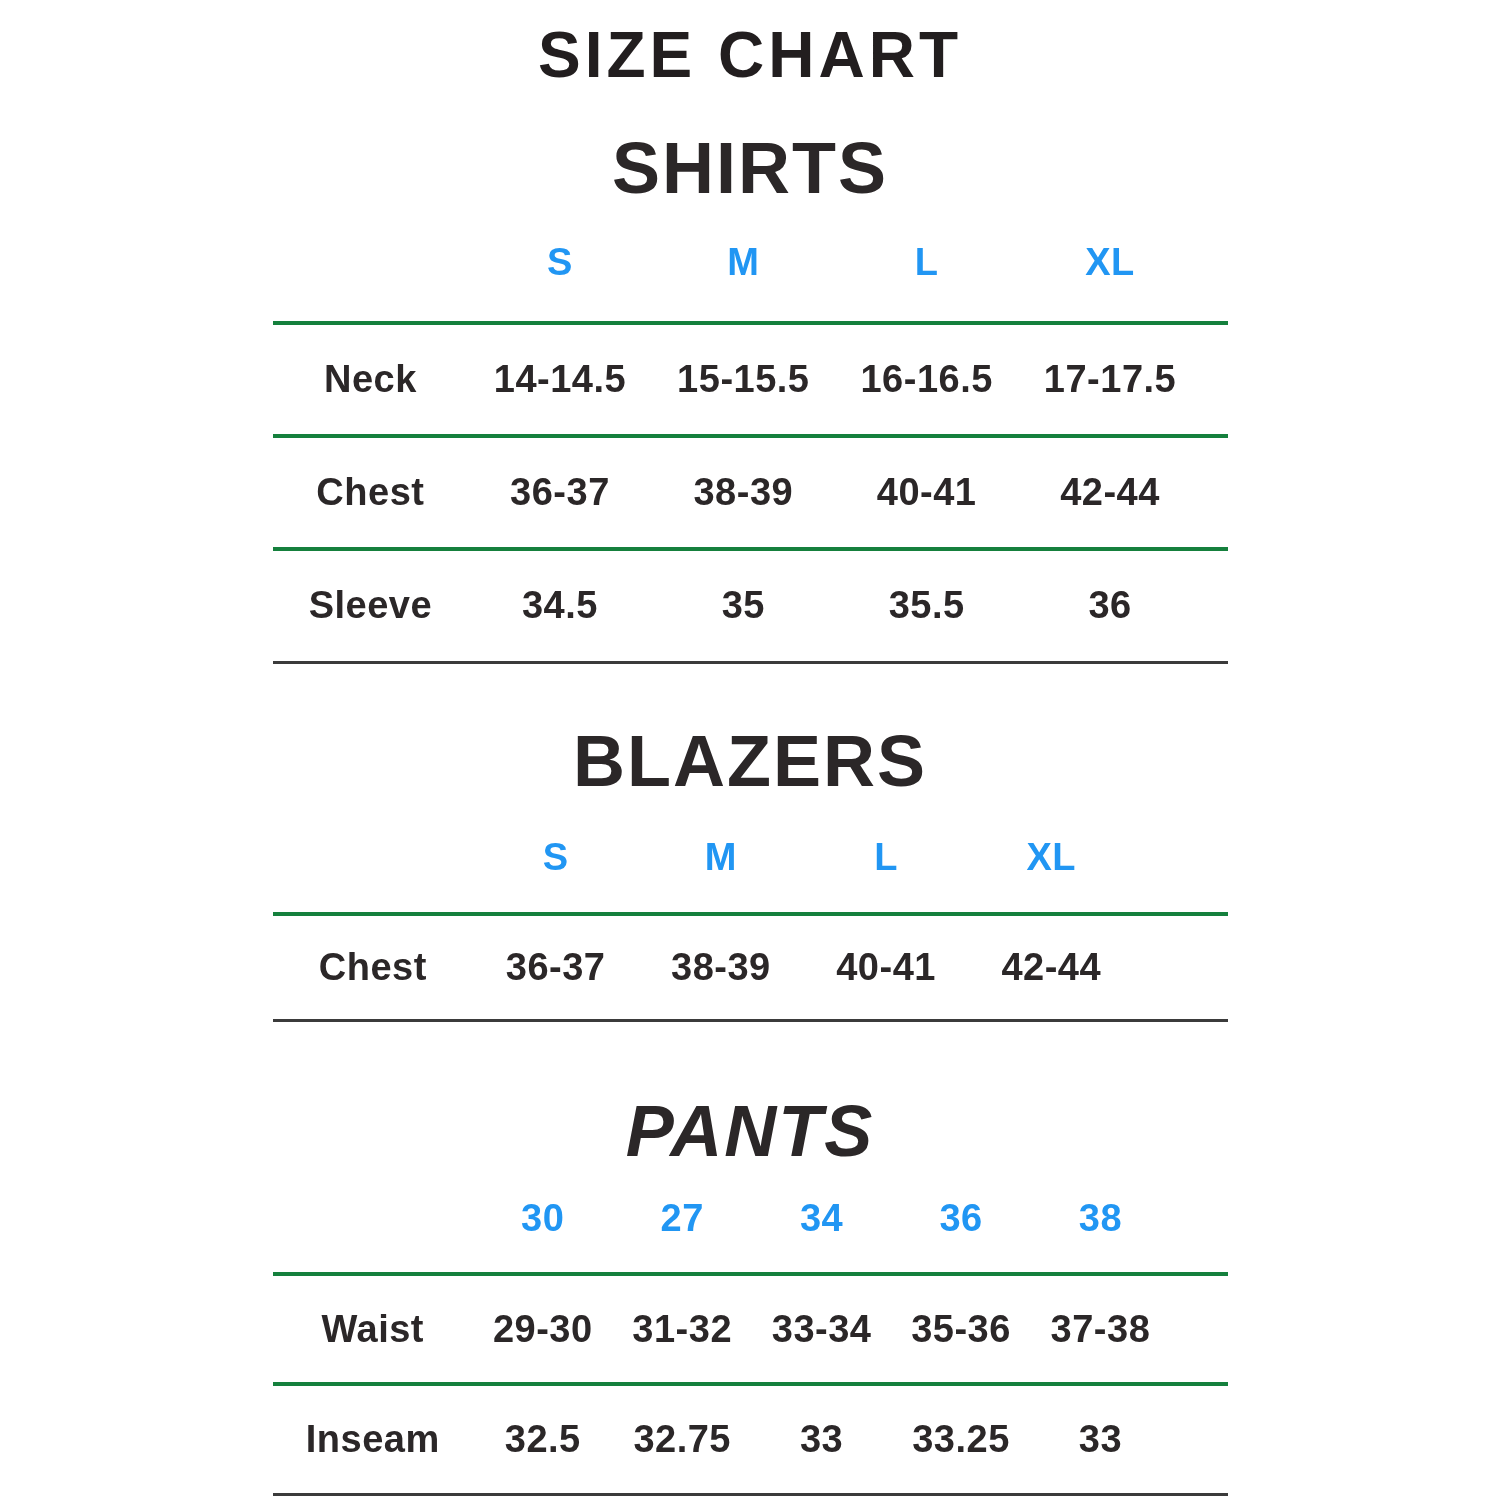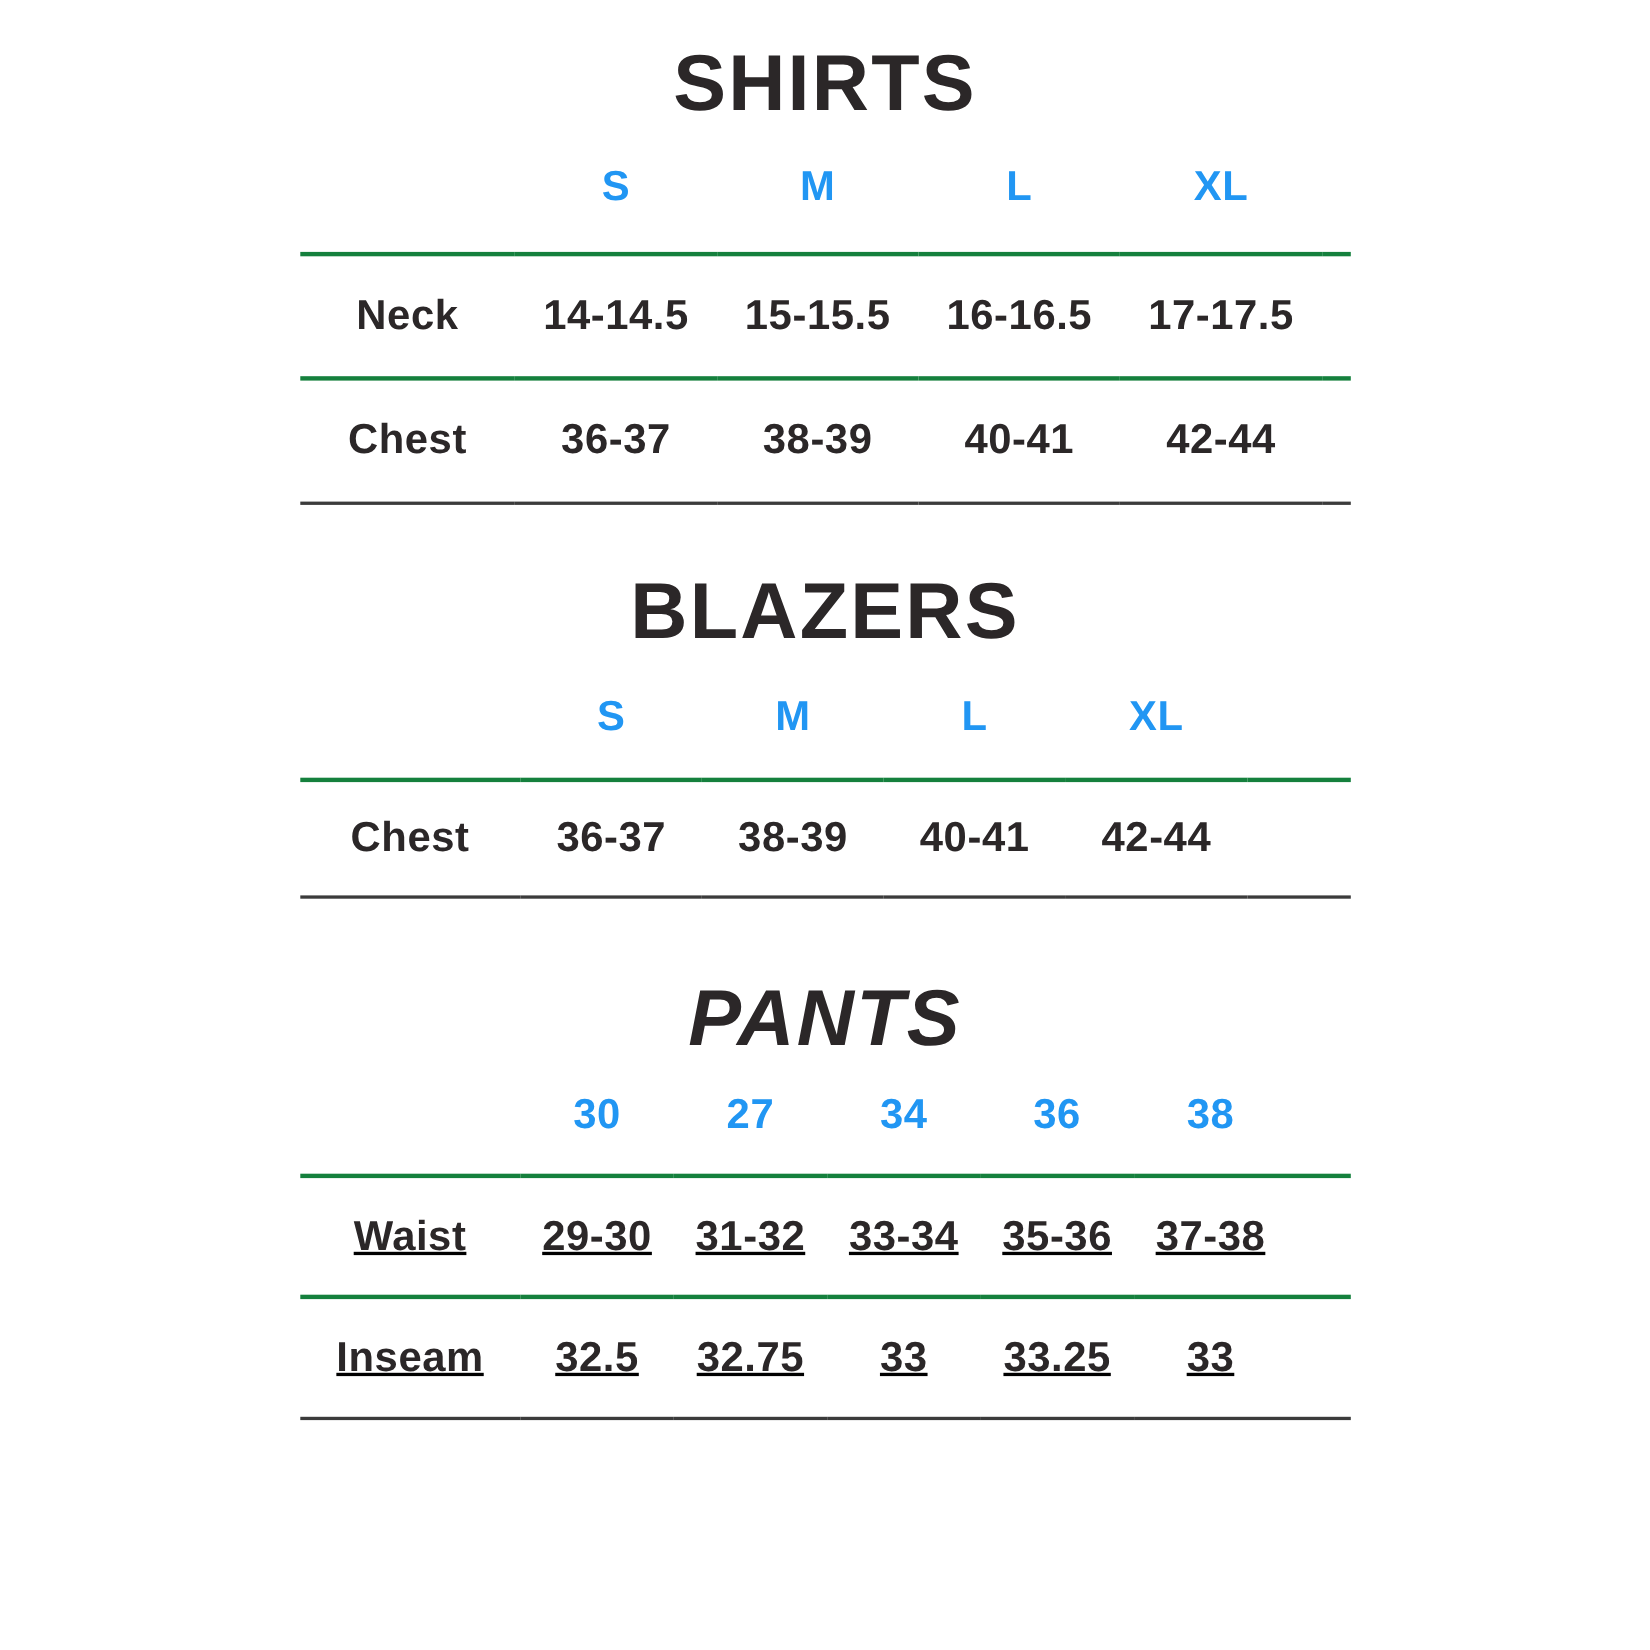--- a/index.html
+++ b/index.html
@@ -40,27 +40,28 @@
     color: #2b2728;
   }
   .size-table thead th { color: #2196f3; }
   .size-table tbody tr { border-top: 4px solid #15803d; }
 
   .shirts-table thead tr  { height: 120px; }
   .shirts-table tbody tr  { height: 113px; }
   .blazers-table thead tr { height: 110px; }
   .blazers-table tbody tr { height: 107px; }
   .pants-table thead tr   { height: 110px; }
-  .pants-table tbody tr   { height: 110px; text-decoration: underline; }
+  .pants-table tbody tr   { height: 110px; }
 </style>
 </head>
 <body>
 
 <div class="content">
 
+  <h1 class="page-title">SIZE CHART</h1>
 
   <h2 class="section-heading heading-shirts">SHIRTS</h2>
   <table class="size-table shirts-table">
     <colgroup>
       <col style="width:20.5%">
         <col style="width:19.2%">
         <col style="width:19.2%">
       <col style="width:19.2%">
         <col style="width:19.2%">
         <col style="width:2.7%">
@@ -83,20 +84,28 @@
         <td>16-16.5</td>
         <td>17-17.5</td>
         <td></td>
       </tr>
       <tr>
         <td>Chest</td>
         <td>36-37</td>
         <td>38-39</td>
         <td>40-41</td>
         <td>42-44</td>
+        <td></td>
+      </tr>
+      <tr>
+        <td>Sleeve</td>
+        <td>34.5</td>
+        <td>35</td>
+        <td>35.5</td>
+        <td>36</td>
         <td></td>
       </tr>
     </tbody>
   </table>
 
   <h2 class="section-heading heading-blazers">BLAZERS</h2>
   <table class="size-table blazers-table">
     <colgroup>
       <col style="width:21%">
         <col style="width:17.3%">

